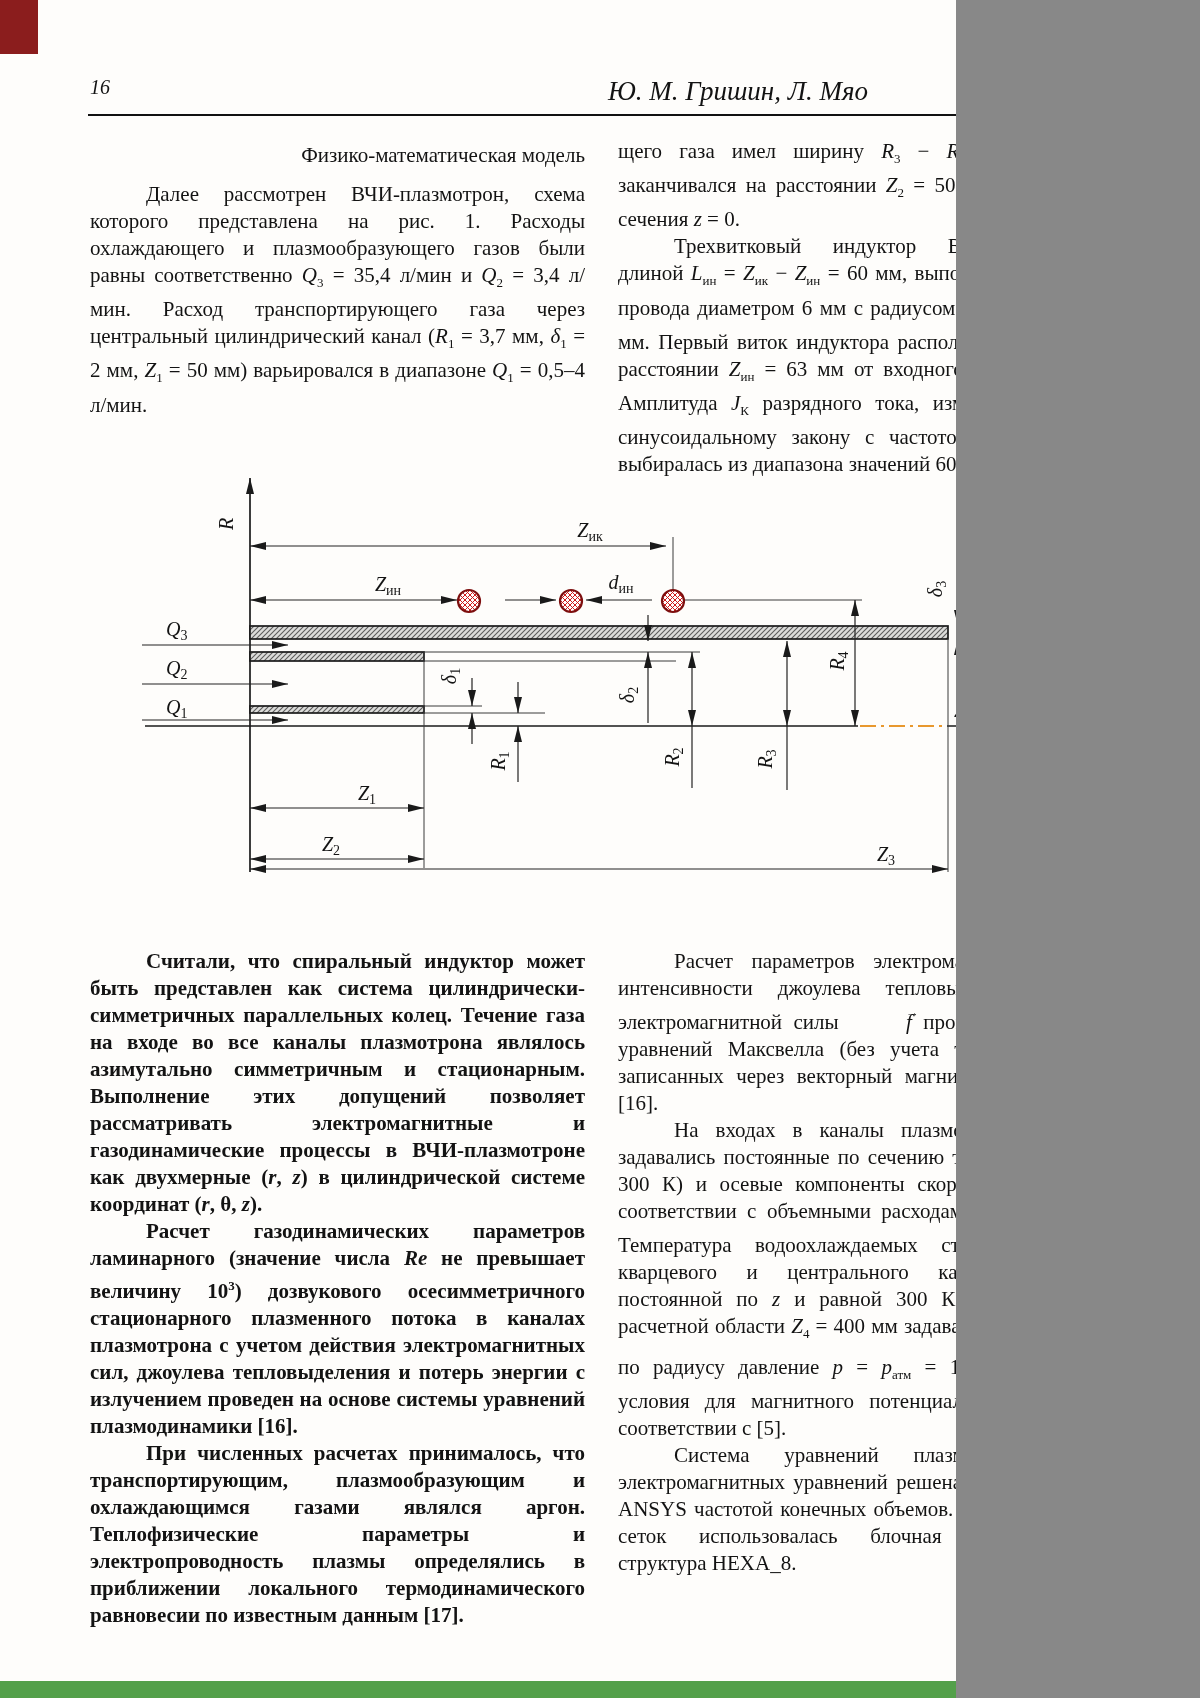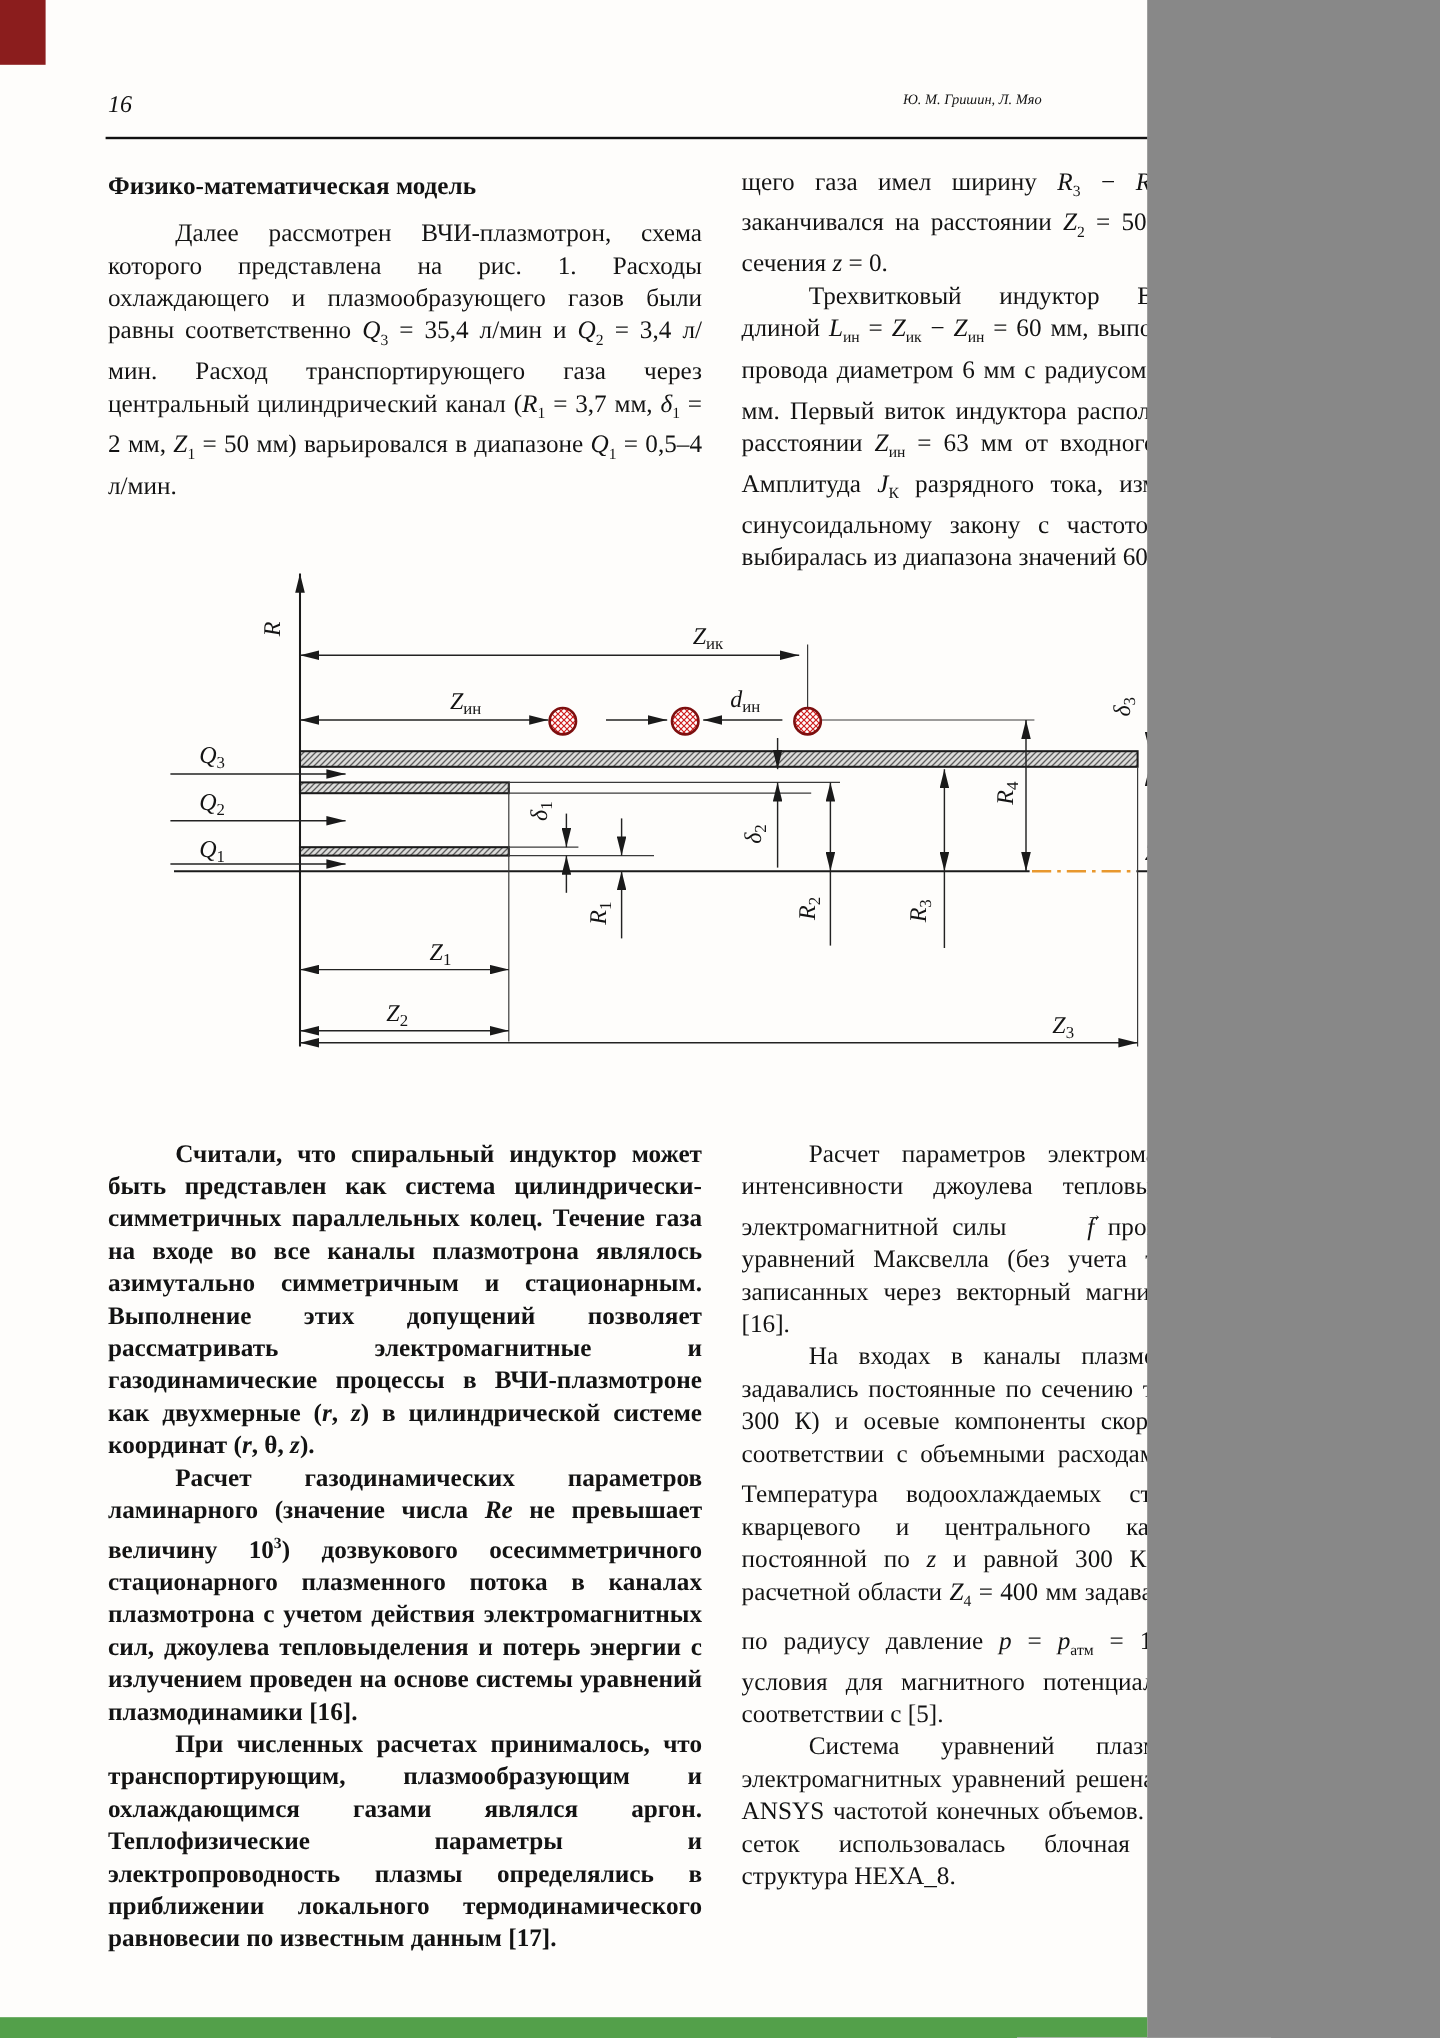--- a/index.html
+++ b/index.html
@@ -1,30 +1,30 @@
 <!DOCTYPE html>
 <html><head>
 <meta charset="utf-8">
 <style>
   html,body{margin:0;padding:0;background:#888;}
   .page{position:relative;width:956px;height:1698px;background:#fefdfb;overflow:hidden;
         font-family:"Liberation Serif","DejaVu Serif",serif;color:#131313;}
   .corner-block{position:absolute;left:0;top:0;width:38px;height:54px;background:#8b1d1d;}
   .green-bar{position:absolute;left:0;top:1681px;width:1200px;height:17px;background:#53a04a;}
   .runhead-left{position:absolute;left:90px;top:76px;font-style:italic;font-size:20px;}
-  .runhead-right{position:absolute;right:88px;top:76px;font-style:italic;font-size:12px;margin-left:44px;}
+  .runhead-right{position:absolute;right:88px;top:76px;font-style:italic;font-size:27px;margin-left:44px;}
   .head-rule{position:absolute;left:88px;top:114px;width:1024px;height:2px;background:#111;}
   .col{position:absolute;font-size:21px;line-height:27px;text-align:justify;}
   .col-tl{left:90px;top:138px;width:495px;}
   .col-tr{left:618px;top:138px;width:492px;}
   .col-bl{left:90px;top:948px;width:495px;font-weight:bold;}
   .col-br{left:618px;top:948px;width:492px;}
   .col p{margin:0;text-indent:56px;}
   .col p.noindent{text-indent:0;}
-  h3.subhead{margin:4px 0 12px 0;font-size:21px;font-weight:bold;text-align:left;}
+  h3.subhead{margin:4px 0 12px 0;font-size:21px;font-weight:normal;text-align:right;}
   sub{font-size:0.62em;}
   sup{font-size:0.62em;}
   .vec{position:relative;display:inline-block;}
   .vec::after{content:"→";position:absolute;left:55%;transform:translateX(-50%);top:-0.8em;font-size:0.62em;}
   .figwrap{position:absolute;left:130px;top:440px;width:960px;height:445px;}
   .figcaption{position:absolute;left:150px;top:893px;font-size:17.5px;font-weight:bold;font-style:italic;}
   
   .st{stroke:#1a1a1a;stroke-width:1.7;fill:url(#hatch);}
   .ax{stroke:#1a1a1a;stroke-width:1.7;fill:none;}
   .dim{stroke:#222;stroke-width:1.2;fill:none;}

